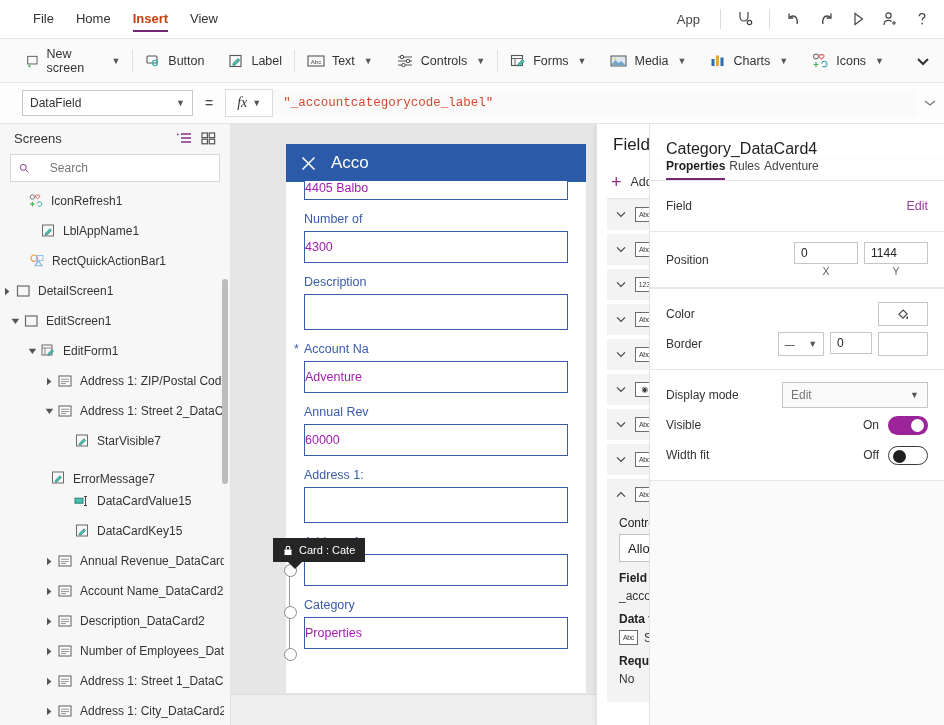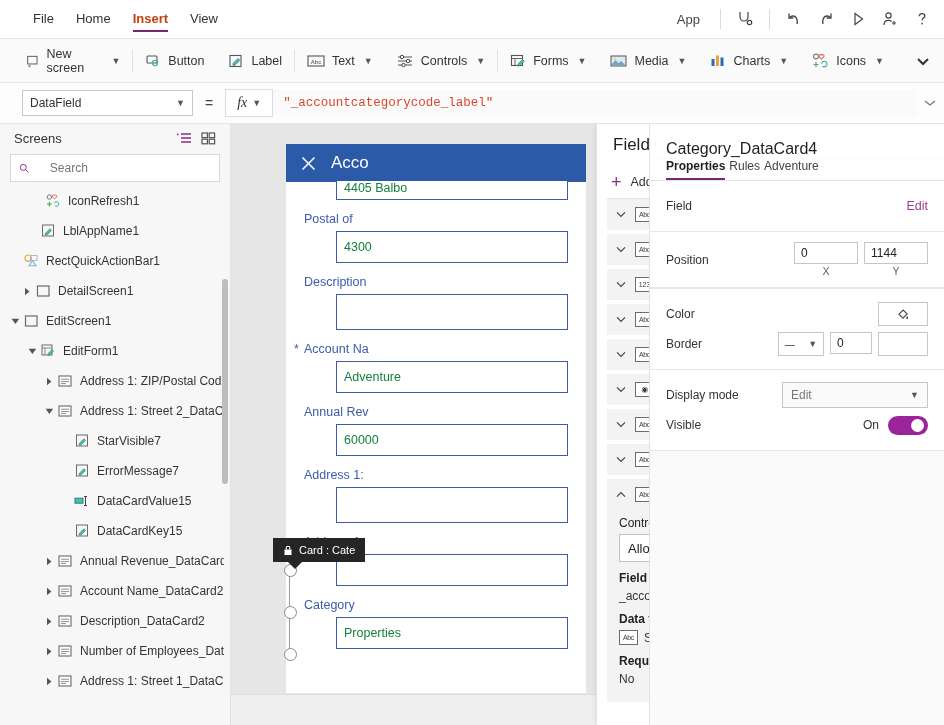--- a/index.html
+++ b/index.html
@@ -77,21 +77,21 @@
   
   .canvas{flex:1;background:#e6e6e6;position:relative;overflow:hidden;}
   .phone{position:absolute;left:55px;top:20px;width:300px;bottom:32px;background:#fff;
          overflow:hidden;}
   .phone-head{height:38px;background:#2a5aa8;display:flex;align-items:center;
               padding-left:14px;gap:14px;color:#fff;font-size:17px;}
   .fld{padding:0 18px;}
   .fld-lbl{color:#3b5ca8;font-size:12.5px;margin:12px 0 5px 0;position:relative;}
   .fld-lbl .star{position:absolute;left:-10px;color:#3b5ca8;}
   .fld-box{height:30px;border:1.5px solid #3b5ca8;display:flex;align-items:center;
-           padding-left:7px;font-size:12.5px;color:#15803d;background:#fff;margin-left:32px;}
+           font-size:12.5px;color:#a21caf;background:#fff;}
   .fld-box.tall{height:34px;}
   .fld-box.cut{height:18px;border-top:none;margin-top:-1px;align-items:flex-start;
                overflow:hidden;padding-top:0;}
   .canvas-bottombar{position:absolute;left:0;right:0;bottom:0;height:30px;background:#efefef;
                     border-top:1px solid #dcdcdc;}
 
   
   .sel-handle{position:absolute;width:11px;height:11px;border:1px solid #8a8a8a;
               background:#fff;border-radius:50%;z-index:40;}
   .sel-line{position:absolute;width:1px;background:#9a9a9a;z-index:39;}
@@ -346,21 +346,21 @@
         </div>
       </div>
       <div class="search-wrap">
         <svg width="13" height="13" viewBox="0 0 13 13">
             <circle cx="5.2" cy="5.2" r="3.6" fill="none" stroke="#8a2f8a" stroke-width="1.2"></circle>
             <path d="M8 8l3.4 3.4" stroke="#8a2f8a" stroke-width="1.2"></path>
           </svg>
         <input placeholder="Search" style="">
       </div>
       <div class="tree-list" id="tree-list">
-          <div class="tnode" style="padding-left: 30px;">
+          <div class="tnode" style="padding-left: 13px;">
             <span class="twist"></span>
             <span class="ic">
               <svg width="15" height="14" viewBox="0 0 15 14">
                 <circle cx="3.4" cy="3" r="2.2" fill="none" stroke="#7b7b7b" stroke-width="1"></circle>
                 <path d="M8.6 1.4c.8-.9 2.2-.4 2.2.8 0 1-2.2 2.6-2.2 2.6S6.4 3.2 6.4 2.2c0-1.2 1.4-1.7 2.2-.8z" fill="none" stroke="#e06060" stroke-width="1"></path>
                 <path d="M3.4 7.8v4.6M1.1 10.1h4.6" stroke="#4caf50" stroke-width="1.1"></path>
                 <path d="M8.3 9.5a2.3 2.3 0 1 1 .7 2.2" fill="none" stroke="#3aa8a8" stroke-width="1"></path>
               </svg>
             </span>
             <span class="tlabel">IconRefresh1</span>
@@ -368,32 +368,32 @@
           <div class="tnode" style="padding-left: 25px;">
             <span class="twist"></span>
             <span class="ic">
               <svg width="15" height="14" viewBox="0 0 15 14">
                 <rect x="1.5" y="1" width="11" height="11" fill="none" stroke="#6b6b6b" stroke-width="1"></rect>
                 <path d="M4.3 9.4l4.6-4.6 1.6 1.6-4.6 4.6H4.3z" fill="#4bbfb0" stroke="#2b7f75" stroke-width="0.7"></path>
               </svg>
             </span>
             <span class="tlabel">LblAppName1</span>
           </div>
-          <div class="tnode" style="padding-left: 8px;">
+          <div class="tnode" style="padding-left: 14px;">
             <span class="twist"></span>
             <span class="ic">
               <svg width="15" height="14" viewBox="0 0 15 14">
                 <circle cx="4.2" cy="4.2" r="3.2" fill="none" stroke="#e8a33d" stroke-width="1.2"></circle>
                 <path d="M5 11.8l3.4-5.2 3.6 5.2z" fill="none" stroke="#7fb6d6" stroke-width="1.1"></path>
                 <rect x="6.5" y="1.5" width="6.5" height="5" fill="none" stroke="#8fb9d9" stroke-width="0.9"></rect>
               </svg>
             </span>
             <span class="tlabel">RectQuickActionBar1</span>
           </div>
-          <div class="tnode" style="padding-left: 20px;">
+          <div class="tnode" style="padding-left: 0;">
             <span class="twist">
               <svg width="7" height="9" viewBox="0 0 7 9">
                 <path d="M1 0.8L5.4 4.5 1 8.2z" fill="#555"></path>
               </svg>
             </span>
             <span class="ic">
               <svg width="15" height="13" viewBox="0 0 15 13">
                 <rect x="1.5" y="1" width="11.5" height="10" fill="none" stroke="#6b6b6b" stroke-width="1.2"></rect>
               </svg>
             </span>
@@ -458,21 +458,21 @@
           <div class="tnode" style="padding-left: 59px;">
             <span class="twist"></span>
             <span class="ic">
               <svg width="15" height="14" viewBox="0 0 15 14">
                 <rect x="1.5" y="1" width="11" height="11" fill="none" stroke="#6b6b6b" stroke-width="1"></rect>
                 <path d="M4.3 9.4l4.6-4.6 1.6 1.6-4.6 4.6H4.3z" fill="#4bbfb0" stroke="#2b7f75" stroke-width="0.7"></path>
               </svg>
             </span>
             <span class="tlabel">StarVisible7</span>
           </div>
-          <div class="tnode" style="padding-left: 59px;">
+          <div class="tnode" style="padding-left: 35px; align-items: flex-end;">
             <span class="twist"></span>
             <span class="ic">
               <svg width="15" height="14" viewBox="0 0 15 14">
                 <rect x="1.5" y="1" width="11" height="11" fill="none" stroke="#6b6b6b" stroke-width="1"></rect>
                 <path d="M4.3 9.4l4.6-4.6 1.6 1.6-4.6 4.6H4.3z" fill="#4bbfb0" stroke="#2b7f75" stroke-width="0.7"></path>
               </svg>
             </span>
             <span class="tlabel">ErrorMessage7</span>
           </div>
           <div class="tnode" style="padding-left: 59px;">
@@ -557,37 +557,51 @@
                 <path d="M1 0.8L5.4 4.5 1 8.2z" fill="#555"></path>
               </svg>
             </span>
             <span class="ic">
               <svg width="15" height="12" viewBox="0 0 15 12">
                 <rect x="1" y="1" width="12" height="10" fill="#fff" stroke="#6b6b6b" stroke-width="1.1"></rect>
                 <path d="M3 4.2h8M3 6.6h8M3 8.6h5" stroke="#8f8f8f" stroke-width="1"></path>
               </svg>
             </span>
             <span class="tlabel">Address 1: Street 1_DataCar</span>
+          </div>
+          <div class="tnode" style="padding-left: 42px;">
+            <span class="twist">
+              <svg width="7" height="9" viewBox="0 0 7 9">
+                <path d="M1 0.8L5.4 4.5 1 8.2z" fill="#555"></path>
+              </svg>
+            </span>
+            <span class="ic">
+              <svg width="15" height="12" viewBox="0 0 15 12">
+                <rect x="1" y="1" width="12" height="10" fill="#fff" stroke="#6b6b6b" stroke-width="1.1"></rect>
+                <path d="M3 4.2h8M3 6.6h8M3 8.6h5" stroke="#8f8f8f" stroke-width="1"></path>
+              </svg>
+            </span>
+            <span class="tlabel">Address 1: City_DataCard2</span>
           </div>
         </div>
       <div class="tree-scroll" style="top:155px;height:205px;"></div>
     </div>
 
     <div class="canvas">
       <div class="phone">
         <div class="phone-head">
           <svg width="17" height="17" viewBox="0 0 17 17">
               <path d="M2.5 2.5l12 12M14.5 2.5l-12 12" stroke="#fff" stroke-width="1.5"></path>
             </svg>
           <span>Acco</span>
         </div>
         <div class="fld">
           <div class="fld-box cut">4405 Balbo</div>
 
-          <div class="fld-lbl">Postal of</div>
+          <div class="fld-lbl">Number of</div>
           <div class="fld-box">4300</div>
 
           <div class="fld-lbl">Description</div>
           <div class="fld-box tall"></div>
 
           <div class="fld-lbl">
             <span class="star">*</span>
             <span>Account Na</span>
           </div>
           <div class="fld-box">Adventure</div>
@@ -771,18 +785,27 @@
         </div>
         <div class="pp-row">
           <span class="lab">Visible</span>
           <div class="tog-wrap">
             <span class="tog-txt">On</span>
             <div class="toggle on">
                 <div class="knob"></div>
               </div>
           </div>
         </div>
+        <div class="pp-row">
+          <span class="lab">Width fit</span>
+          <div class="tog-wrap">
+            <span class="tog-txt">Off</span>
+            <div class="toggle off">
+                <div class="knob"></div>
+              </div>
+          </div>
+        </div>
       </div>
       <div class="pp-fill"></div>
     </div>
 
   </div>
 </div>
 
 </body></html>

